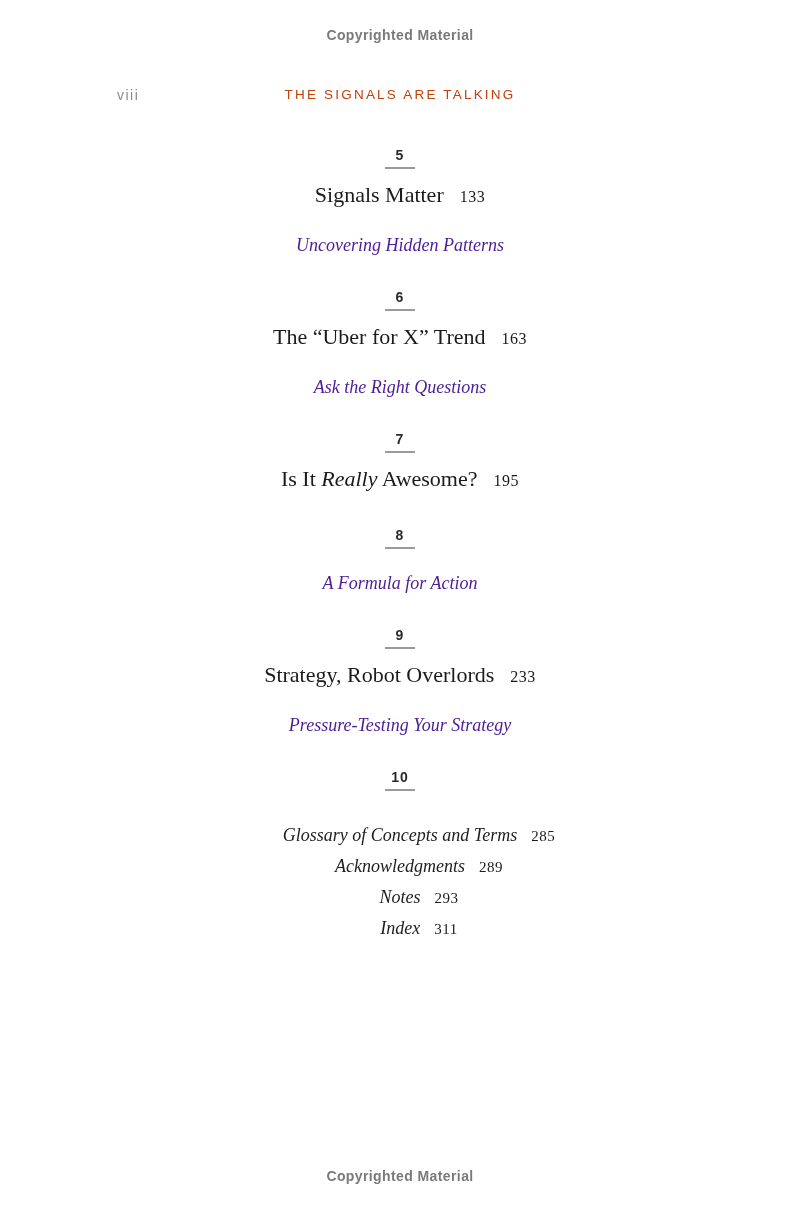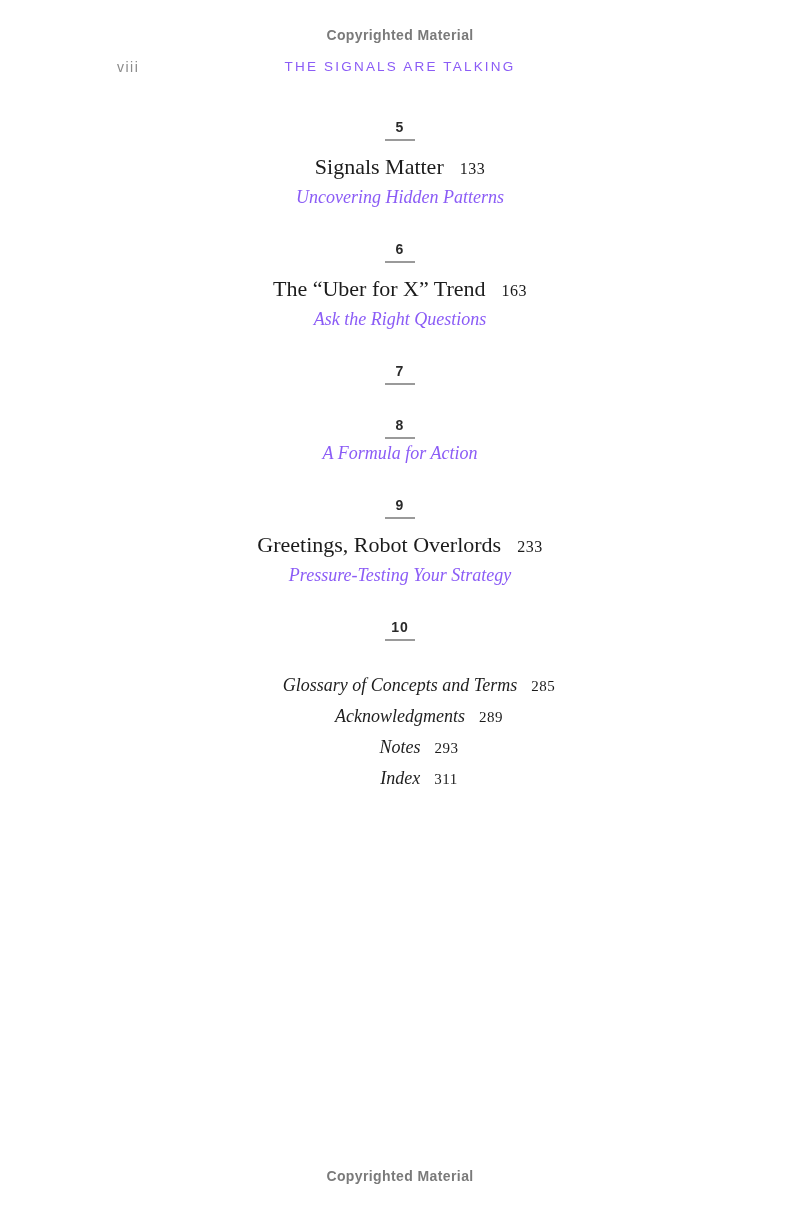--- a/index.html
+++ b/index.html
@@ -23,38 +23,38 @@
     letter-spacing: 0.4px;
   }
   .copyright.top { padding-top: 27px; }
   .copyright.bottom {
     position: absolute;
     left: 0; right: 0;
     bottom: 24px;
   }
   .running-head-row {
     position: relative;
-    margin-top: 16px;
+    margin-top: 44px;
     height: 16px;
   }
   .folio {
     position: absolute;
     left: 113px;
     top: 0;
     font-family: "Liberation Sans", sans-serif;
     font-size: 14px;
     color: #8a8a8a;
     letter-spacing: 1.5px;
   }
   .running-head {
     text-align: center;
     font-family: "Liberation Sans", sans-serif;
     font-size: 13.5px;
     line-height: 16px;
-    color: #8b5cf6;
+    color: #c2410c;
     letter-spacing: 2.2px;
   }
   .toc { margin-top: 44px; text-align: center; }
   .chapter { margin-bottom: 32px; }
   .chapter-number {
     font-family: "Liberation Sans", sans-serif;
     font-weight: 600;
     font-size: 14px;
     line-height: 16px;
     letter-spacing: 1px;
@@ -74,25 +74,25 @@
   }
   .chapter-title .em { font-style: italic; }
   .page-num {
     font-size: 16px;
     letter-spacing: 0.5px;
     color: #1b1b1b;
     margin-left: 16px;
     text-align: right;
   }
   .chapter-subtitle {
-    margin-top: 2px;
+    margin-top: 22px;
     font-style: italic;
     font-size: 18px;
     line-height: 24px;
-    color: #8b5cf6;
+    color: #4c1d95;
   }
   .chapter-subtitle:empty { display: none; }
   .back-matter { margin-top: 28px; text-align: center; margin-left: 38px; }
   .back-row {
     font-style: italic;
     font-size: 18px;
     line-height: 24px;
     margin-bottom: 6px;
     color: #1e1e1e;
   }
@@ -126,32 +126,33 @@
     <div class="chapter">
       <div class="chapter-number">6</div>
       <div class="chapter-rule"></div>
       <div class="chapter-title"><span>The “Uber for X” Trend</span><span class="em"></span><span></span><span class="page-num">163</span></div>
       <div class="chapter-subtitle">Ask the Right Questions</div>
     </div>
 
     <div class="chapter">
       <div class="chapter-number">7</div>
       <div class="chapter-rule"></div>
+      <div class="chapter-title"><span>Is It </span><span class="em">Really</span><span> Awesome?</span><span class="page-num">195</span></div>
     </div>
 
     <div class="chapter">
       <div class="chapter-number">8</div>
       <div class="chapter-rule"></div>
       <div class="chapter-subtitle">A Formula for Action</div>
     </div>
 
     <div class="chapter">
       <div class="chapter-number">9</div>
       <div class="chapter-rule"></div>
-      <div class="chapter-title"><span>Greetings, Robot Overlords</span><span class="em"></span><span></span><span class="page-num">233</span></div>
+      <div class="chapter-title"><span>Strategy, Robot Overlords</span><span class="em"></span><span></span><span class="page-num">233</span></div>
       <div class="chapter-subtitle">Pressure-Testing Your Strategy</div>
     </div>
 
     <div class="chapter">
       <div class="chapter-number">10</div>
       <div class="chapter-rule"></div>
 
     </div>
 
     <div class="back-matter">

